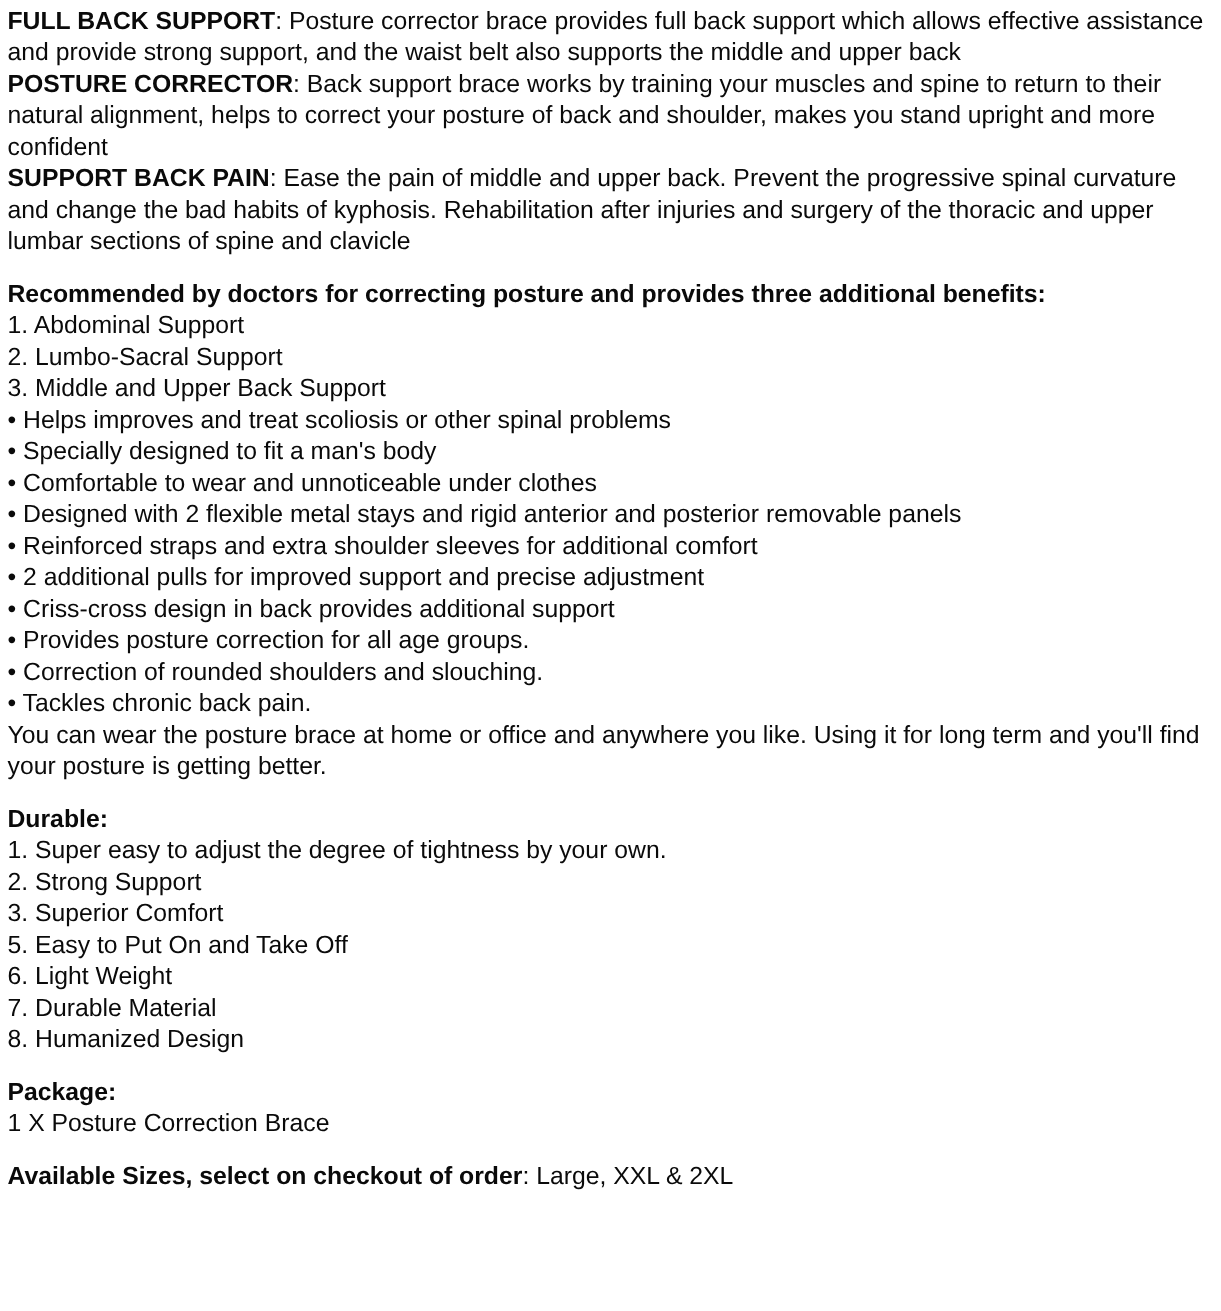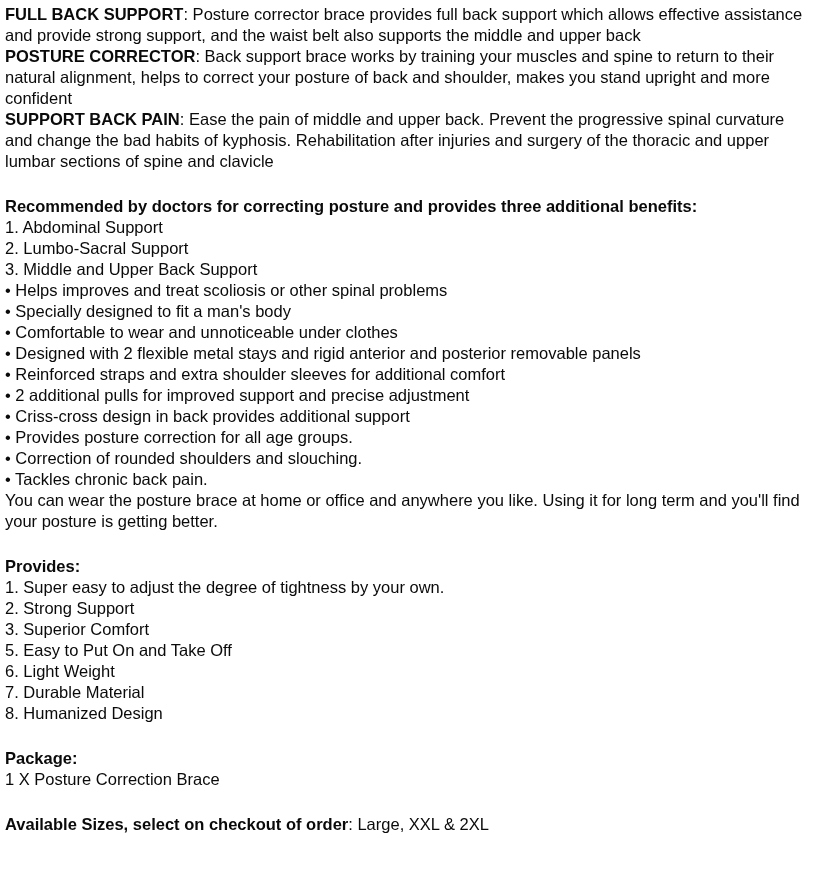--- a/index.html
+++ b/index.html
@@ -9,21 +9,21 @@
     height: 874px;
     overflow: hidden;
     font-family: "Liberation Sans", "DejaVu Sans", sans-serif;
     font-size: 16.5px;
     line-height: 21px;
     color: #0a0a0a;
     padding: 4px 8px 0 5px;
   }
   .line { margin: 0; }
   .heading { font-weight: bold; }
-  .block { margin-top: 24px; }
+  .block { margin-top: 14px; }
   b { font-weight: bold; }
 </style>
 </head>
 <body>
 
 <main class="doc">
 
   <section>
     <div>
         <p class="line"><b>FULL BACK SUPPORT</b><span>: Posture corrector brace provides full back support which allows effective assistance and provide strong support, and the waist belt also supports the middle and upper back</span></p>
@@ -48,21 +48,21 @@
         <p class="line">• 2 additional pulls for improved support and precise adjustment</p>
         <p class="line">• Criss-cross design in back provides additional support</p>
         <p class="line">• Provides posture correction for all age groups.</p>
         <p class="line">• Correction of rounded shoulders and slouching.</p>
         <p class="line">• Tackles chronic back pain.</p>
       </div>
     <p class="line">You can wear the posture brace at home or office and anywhere you like. Using it for long term and you'll find your posture is getting better.</p>
   </section>
 
   <section class="block">
-    <p class="line heading">Provides:</p>
+    <p class="line heading">Durable:</p>
     <div>
         <p class="line">1. Super easy to adjust the degree of tightness by your own.</p>
         <p class="line">2. Strong Support</p>
         <p class="line">3. Superior Comfort</p>
         <p class="line">5. Easy to Put On and Take Off</p>
         <p class="line">6. Light Weight</p>
         <p class="line">7. Durable Material</p>
         <p class="line">8. Humanized Design</p>
       </div>
   </section>

